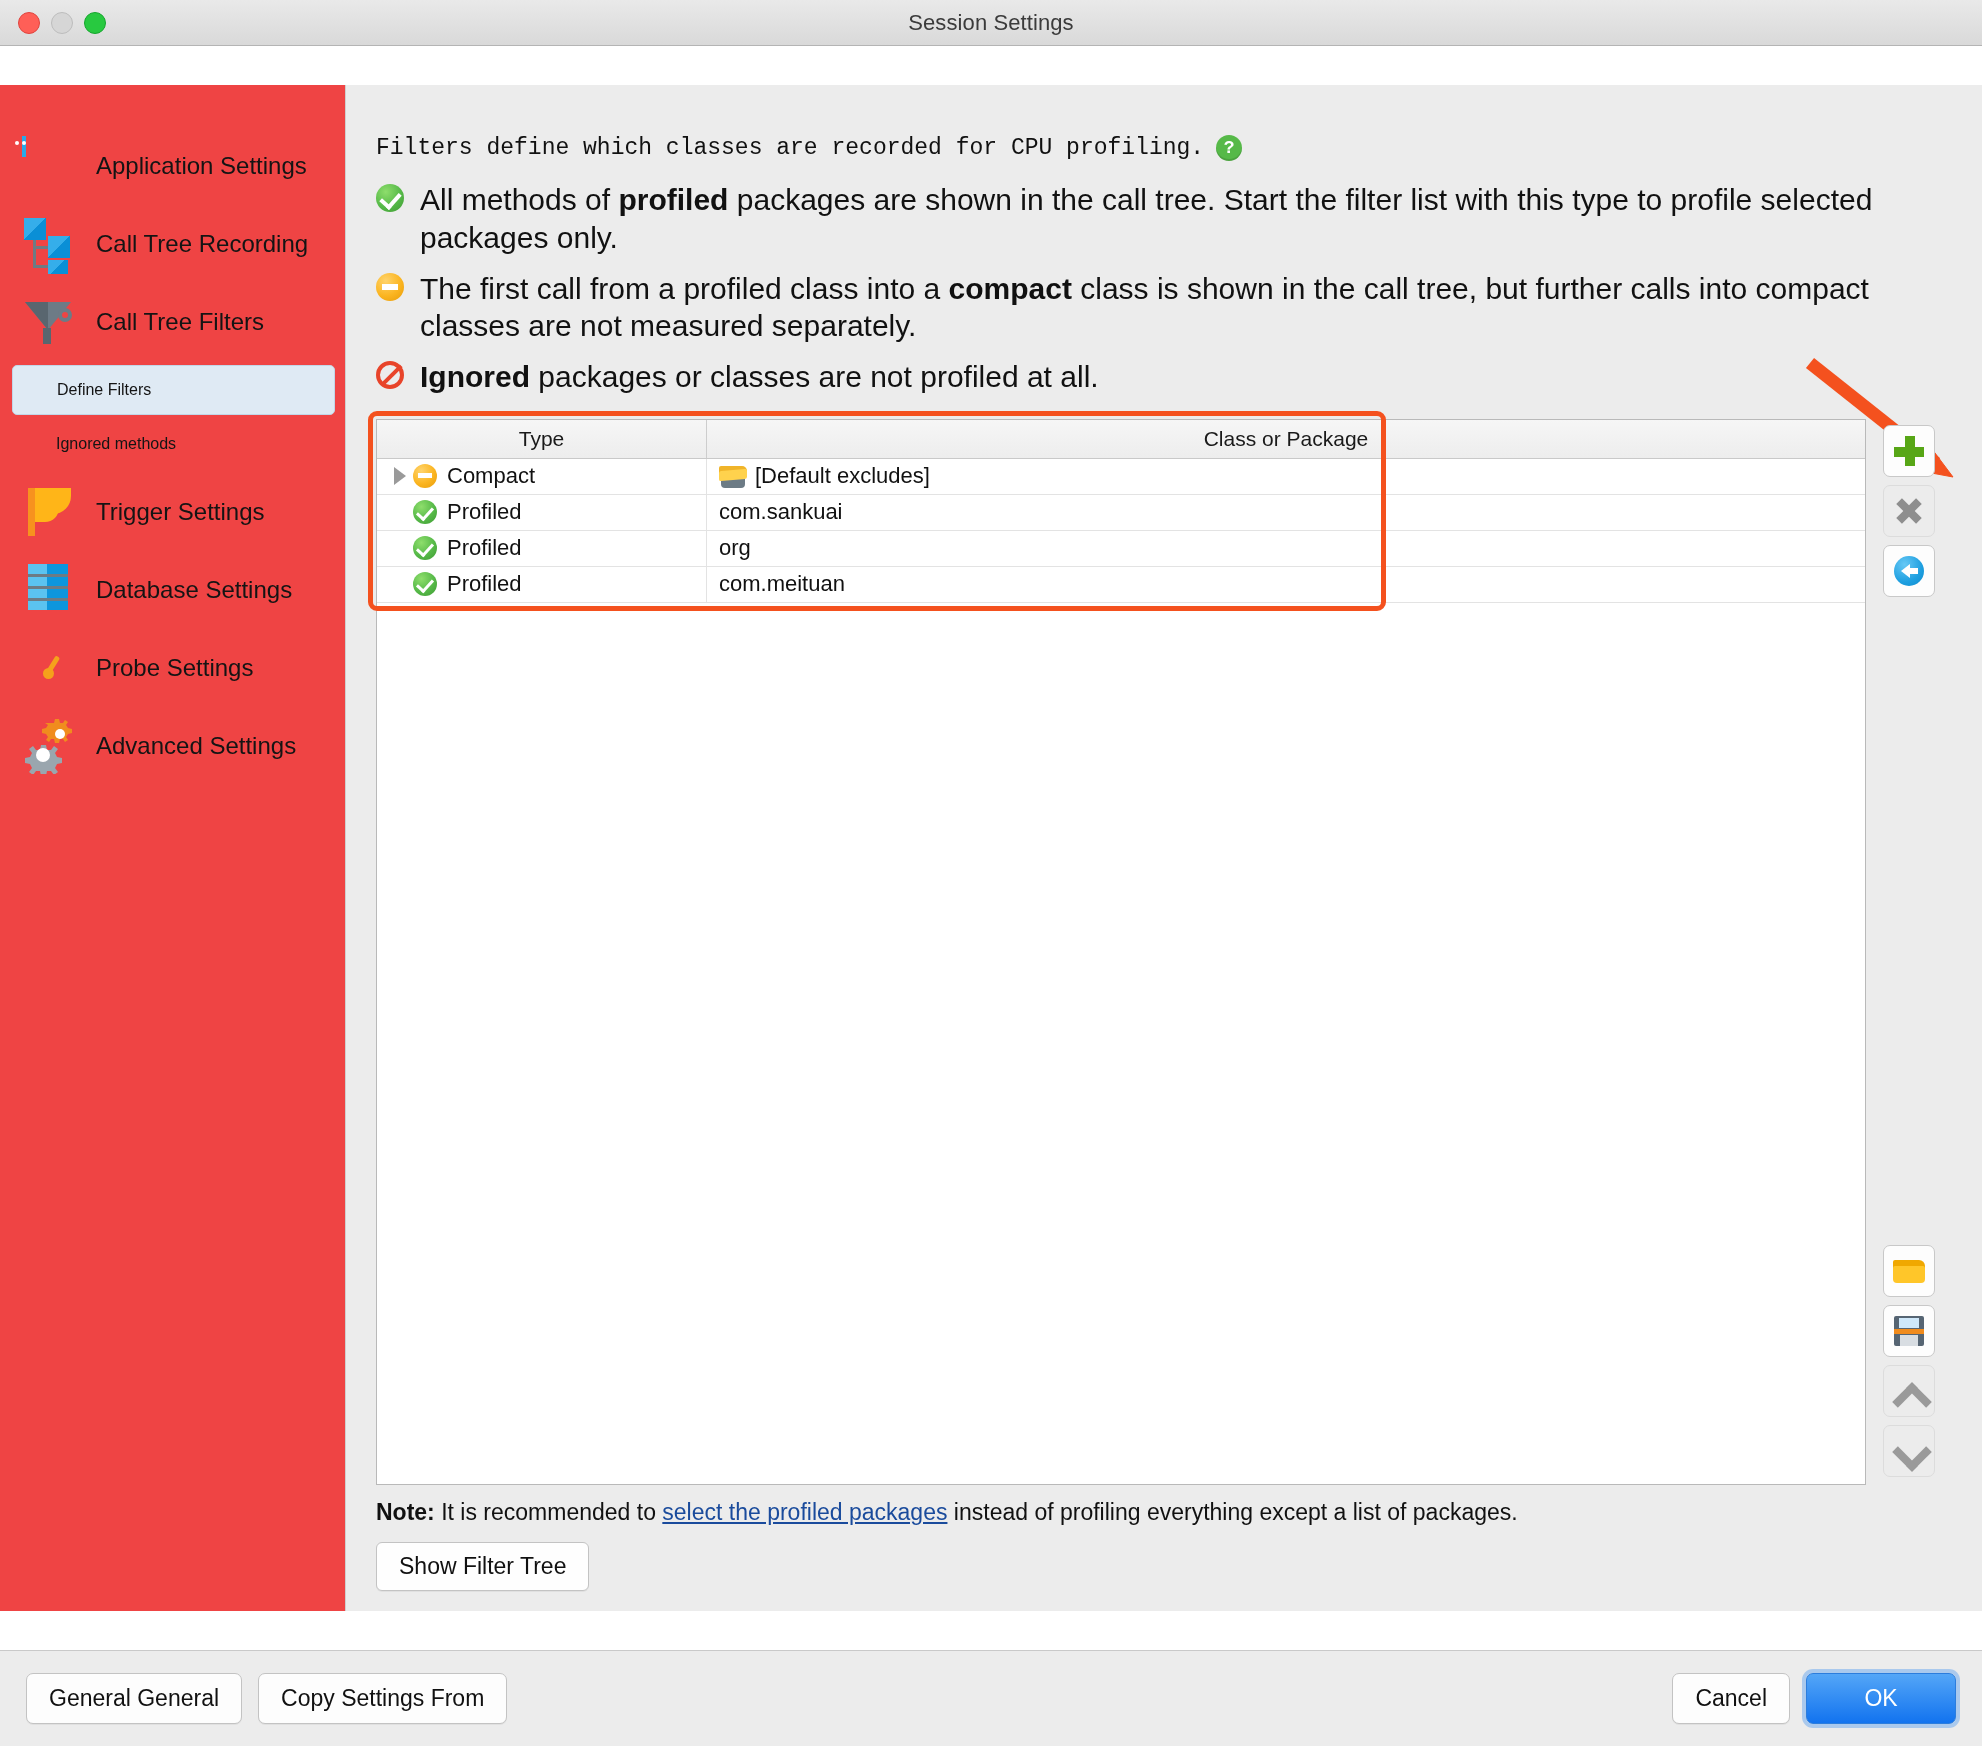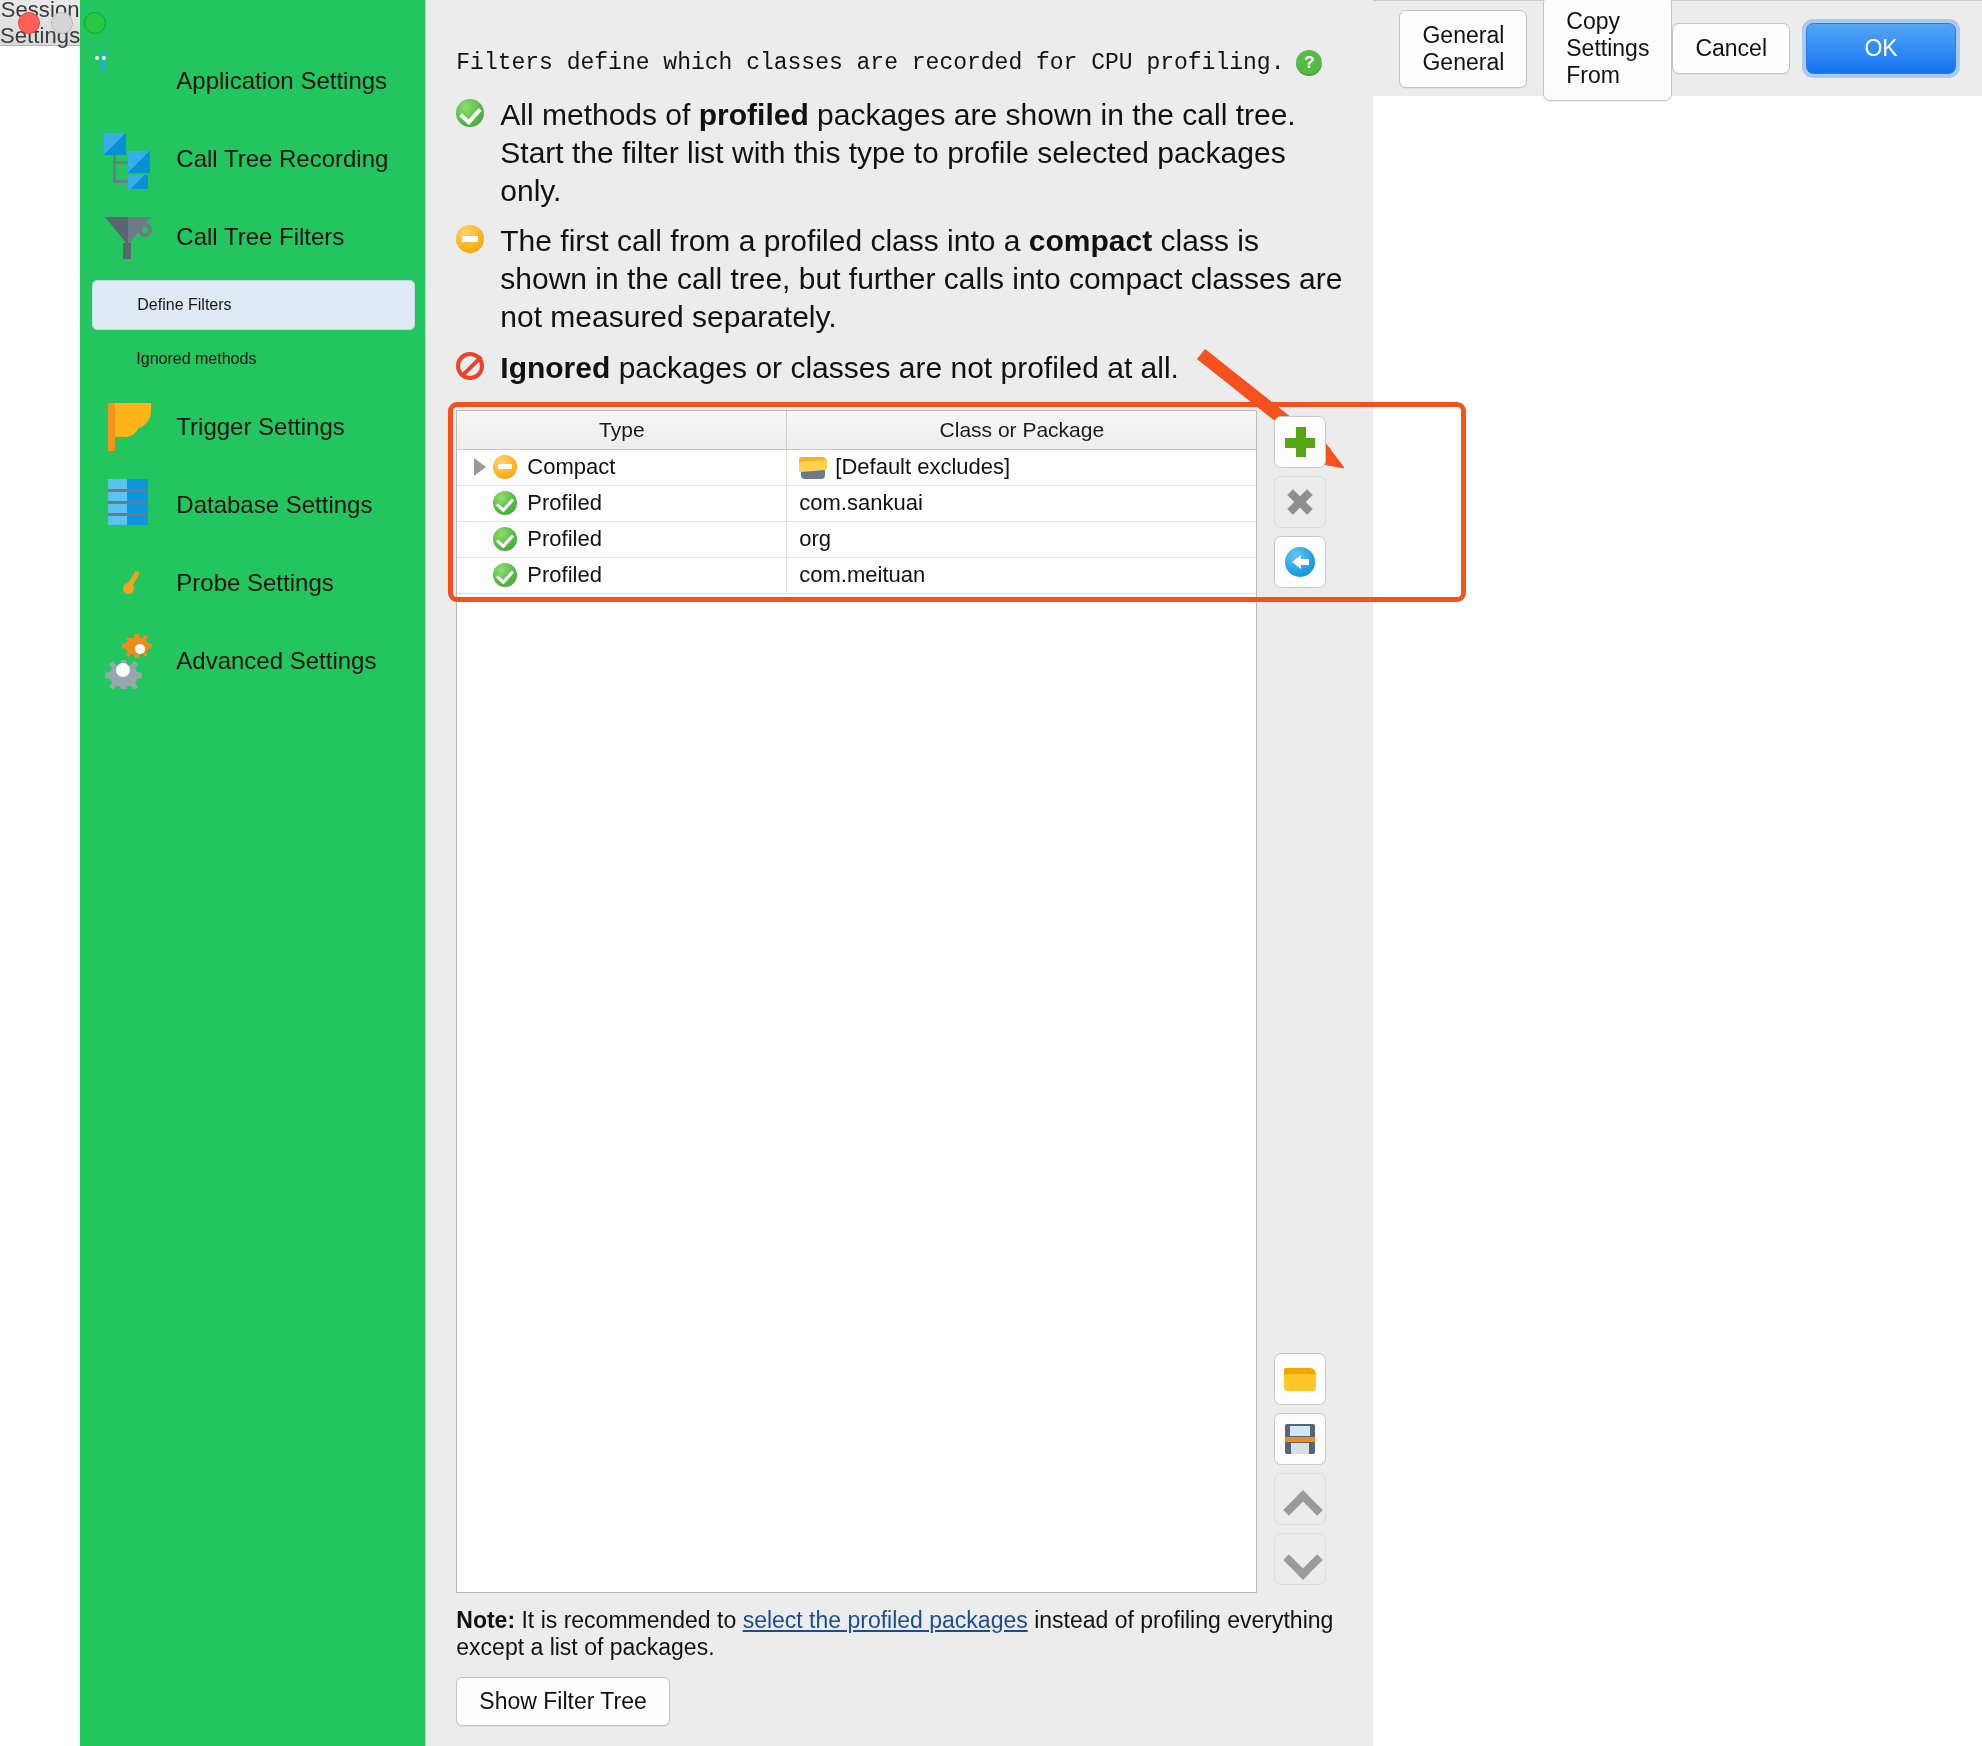--- a/index.html
+++ b/index.html
@@ -10,21 +10,22 @@
     width: 1982px; height: 1746px;
     font-family: "Liberation Sans", sans-serif;
     -webkit-font-smoothing: antialiased;
     overflow: hidden;
   }
   .window {
     position: relative;
     width: 1982px; height: 1746px;
     background: #ffffff;
     display: flex;
-    flex-direction: row;
+    flex-direction: column;
+    gap: 39px;
   }
 
   
   .titlebar {
     position: relative;
     height: 45px;
     flex: 0 0 45px;
     background: linear-gradient(to bottom, #e9e9e9 0%, #d9d9d9 100%);
     border-bottom: 1px solid #b4b4b4;
     display: flex;
@@ -47,21 +48,21 @@
     letter-spacing: .1px;
   }
 
   
   .body-split { display: flex; flex: 1 1 auto; min-height: 0; }
 
   
   .sidebar {
     width: 346px;
     flex: 0 0 346px;
-    background: #22c55e;
+    background: #ef4444;
     border-right: 1px solid #cfcfcf;
     padding-top: 42px;
     box-sizing: border-box;
   }
   .nav-item {
     display: flex;
     align-items: center;
     height: 78px;
     padding-left: 22px;
     box-sizing: border-box;

